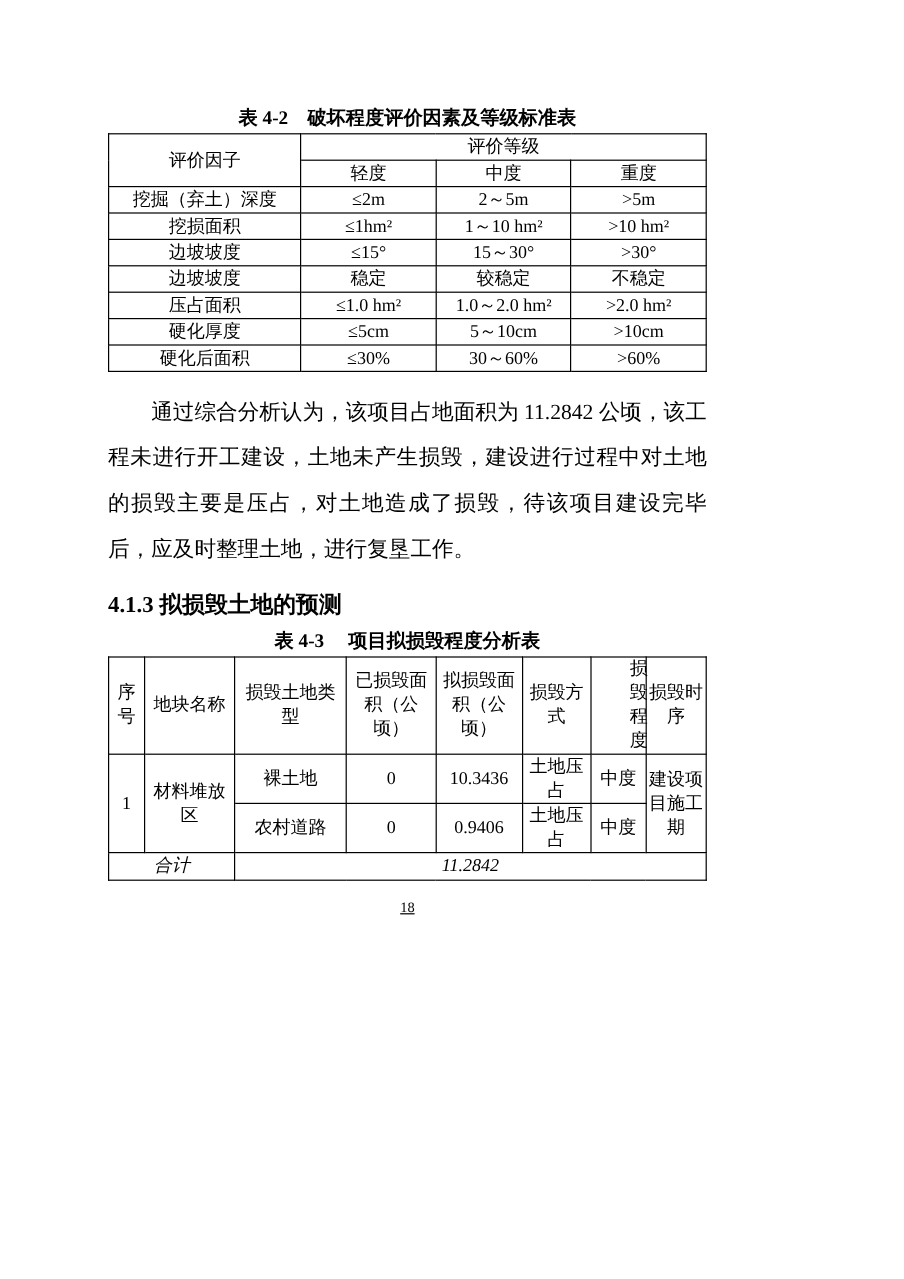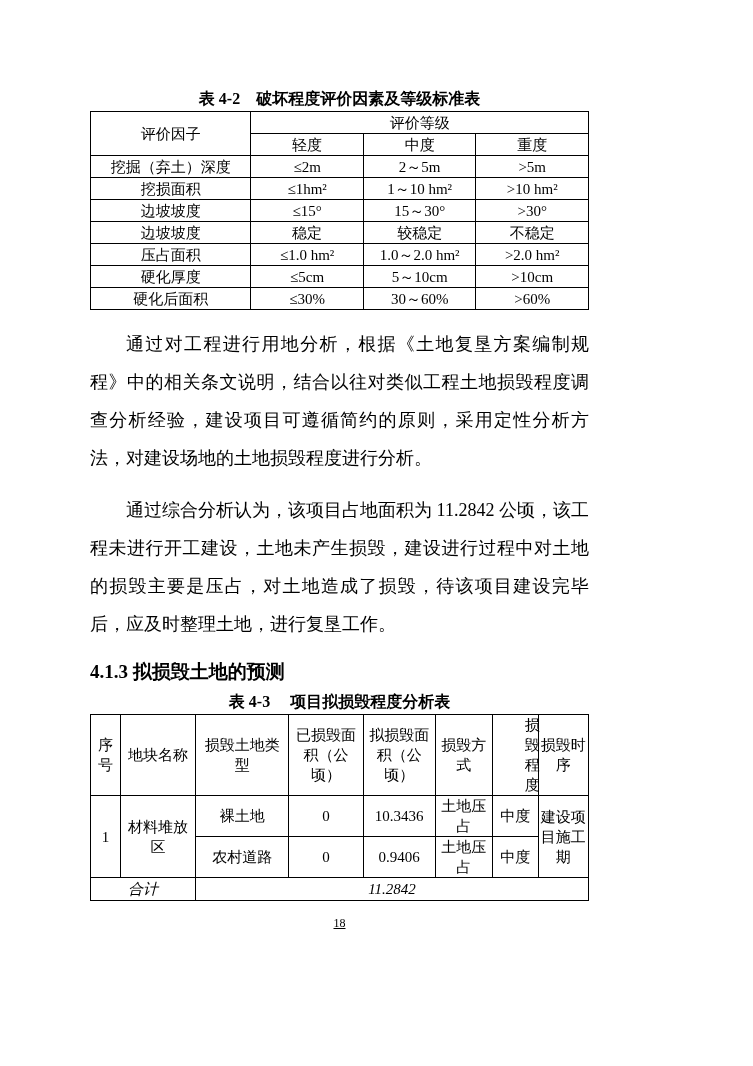--- a/index.html
+++ b/index.html
@@ -135,21 +135,20 @@
     </tr>
     <tr>
       <td>硬化后面积</td>
       <td>≤30%</td>
       <td>30～60%</td>
       <td>&gt;60%</td>
     </tr>
   </tbody>
     </table>
 
-  <p class="body-text p1">通过对工程进行用地分析，根据《土地复垦方案编制规程》中的相关条文说明，结合以往对类似工程土地损毁程度调查分析经验，建设项目可遵循简约的原则，采用定性分析方法，对建设场地的土地损毁程度进行分析。</p>
 
   <p class="body-text p2">通过综合分析认为，该项目占地面积为 11.2842 公顷，该工程未进行开工建设，土地未产生损毁，建设进行过程中对土地的损毁主要是压占，对土地造成了损毁，待该项目建设完毕后，应及时整理土地，进行复垦工作。</p>
 
   <div class="section-heading">4.1.3 拟损毁土地的预测</div>
 
 
   <div class="table-caption caption2">表 4-3　 项目拟损毁程度分析表</div>
 
   <table class="t43">
     <tbody>

